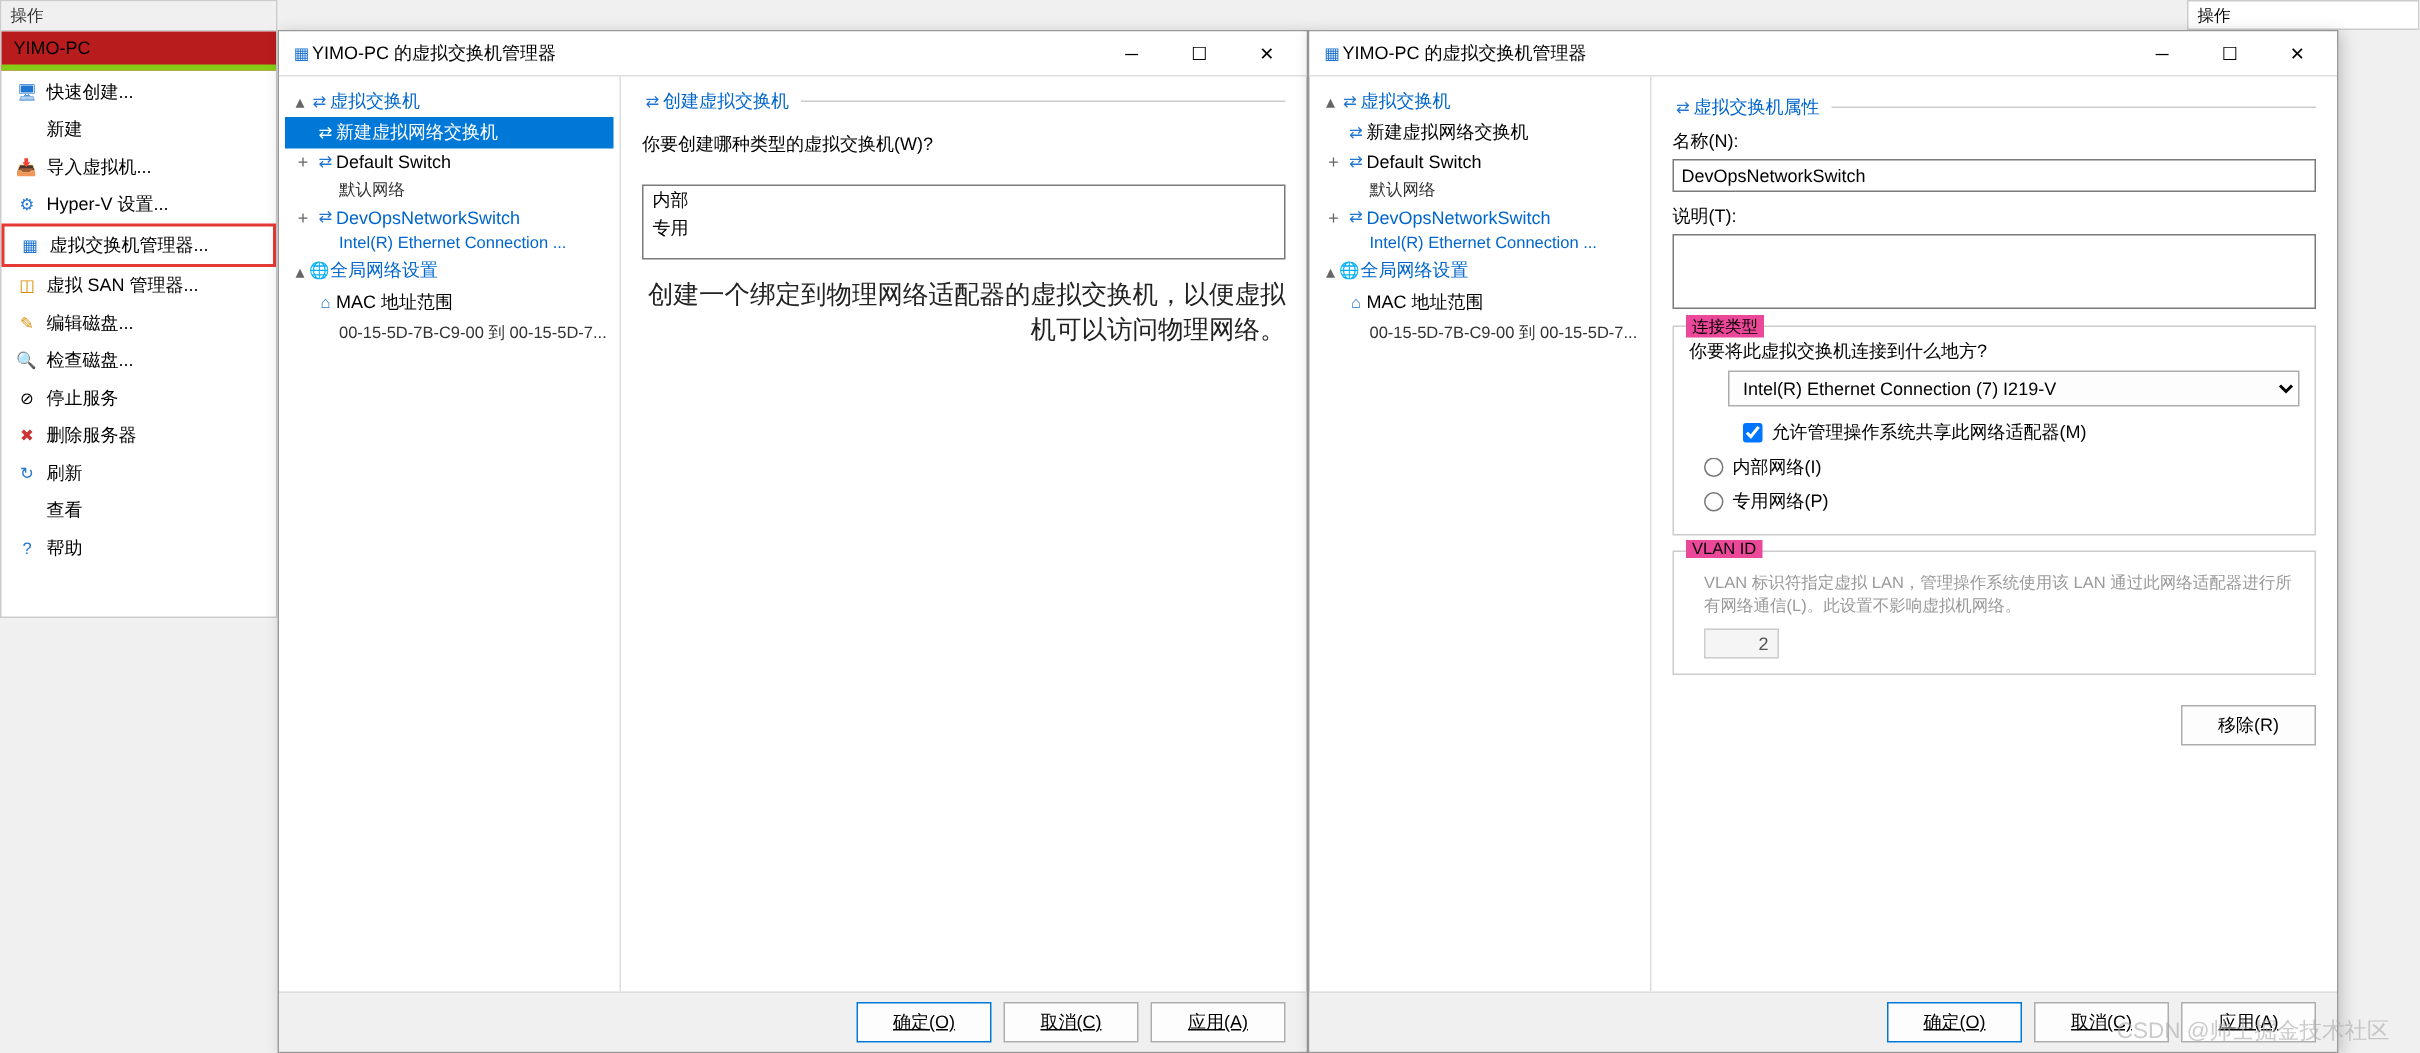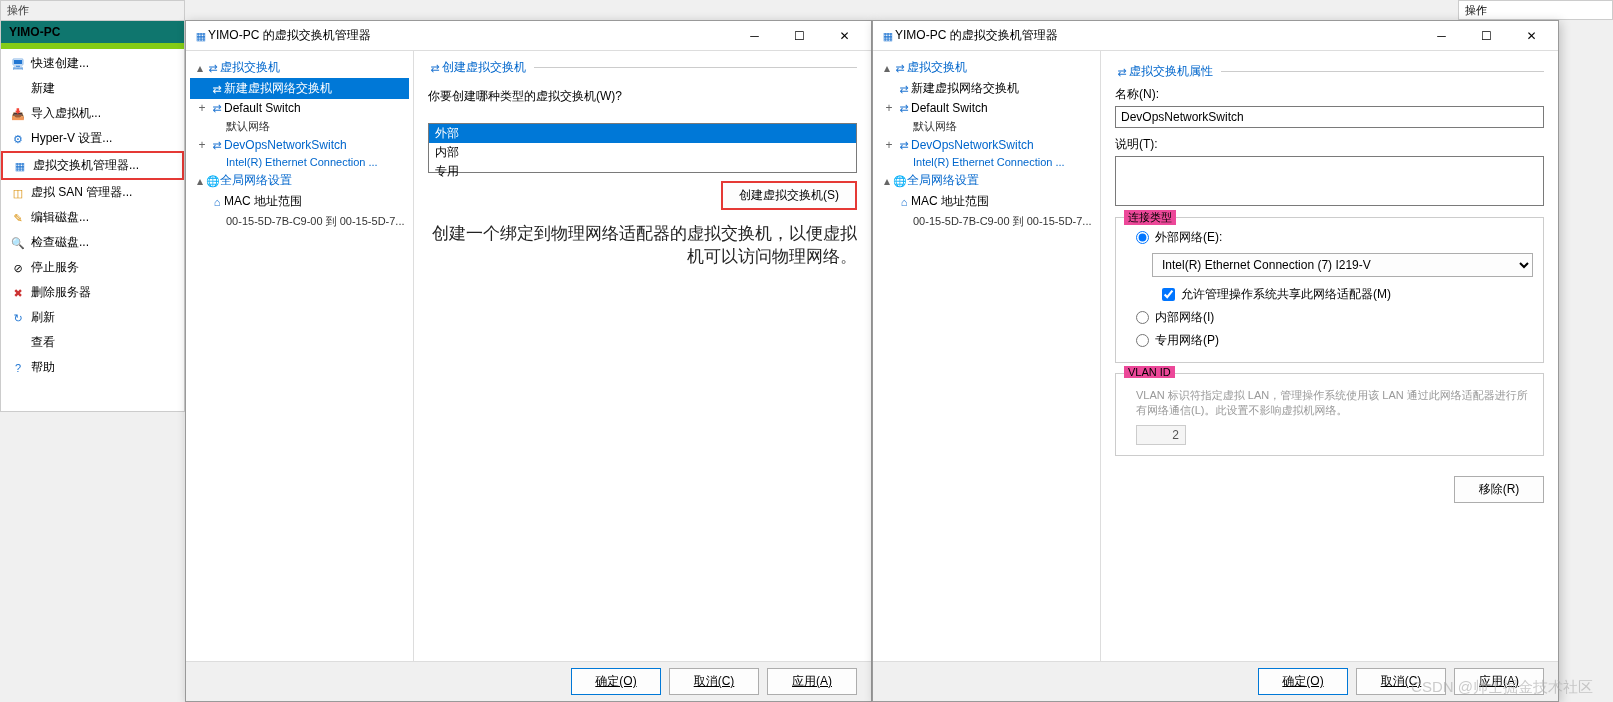--- a/index.html
+++ b/index.html
@@ -1,21 +1,21 @@
 <!DOCTYPE html>
 <html><head>
 <meta charset="utf-8">
 <style>
 * { box-sizing: border-box; margin: 0; padding: 0; font-family: "Microsoft YaHei", "Segoe UI", sans-serif; font-size: 12px; }
 body { background: #f0f0f0; width: 1613px; height: 702px; position: relative; overflow: hidden; }
 
 
 .sidebar-container { position: absolute; left: 0; top: 0; width: 185px; height: 412px; background: #fff; border: 1px solid #ccc; }
 .sidebar-header { background: #f0f0f0; padding: 2px 6px; font-size: 11px; color: #333; border-bottom: 1px solid #ccc; }
-.host-label { padding: 4px 8px; background: #0f766e; border-bottom: 6px solid #84cc16; font-weight: 700; }
+.host-label { padding: 4px 8px; background: #b91c1c; border-bottom: 4px solid #84cc16; font-weight: 400; }
 .sidebar-items { padding: 2px 0; }
 .sidebar-item { display: flex; align-items: center; padding: 4px 10px 4px 30px; cursor: pointer; color: #000; position: relative; }
 .sidebar-item.highlighted { border: 2px solid #e53935; }
 .sidebar-item .icon { position: absolute; left: 10px; width: 14px; height: 14px; display: flex; align-items: center; justify-content: center; }
 
 
 .window { position: absolute; background: #fff; border: 1px solid #999; box-shadow: 2px 2px 10px rgba(0,0,0,0.2); }
 .titlebar { background: #fff; height: 30px; display: flex; align-items: center; padding: 0 4px 0 8px; border-bottom: 1px solid #ddd; }
 .titlebar .title { flex: 1; }
 .win-controls { display: flex; }
@@ -186,26 +186,22 @@
       <div class="tree-subitem">00-15-5D-7B-C9-00 到 00-15-5D-7...</div>
     </div>
     <div class="content-panel">
       <div class="panel-header">
         <span class="ico ico-blue">⇄</span>
         <span>创建虚拟交换机</span>
         <span class="line"></span>
       </div>
       <div class="question">你要创建哪种类型的虚拟交换机(W)?</div>
       <div class="listbox">
-        <div class="listbox-item selected">外部</div>
         <div class="listbox-item">内部</div>
         <div class="listbox-item">专用</div>
-      </div>
-      <div class="btn-row">
-        <button class="btn highlighted">创建虚拟交换机(S)</button>
       </div>
       <div class="description">创建一个绑定到物理网络适配器的虚拟交换机，以便虚拟机可以访问物理网络。</div>
     </div>
   </div>
   <div class="bottom-buttons">
     <button class="btn default">确定(O)</button>
     <button class="btn">取消(C)</button>
     <button class="btn">应用(A)</button>
   </div>
 </div>
@@ -260,24 +256,21 @@
         <span>虚拟交换机属性</span>
         <span class="line"></span>
       </div>
       <div class="form-label">名称(N):</div>
       <input class="text-input" value="DevOpsNetworkSwitch" style="">
       <div class="form-label">说明(T):</div>
       <textarea class="textarea" style=""></textarea>
 
       <div class="group-box">
         <div class="group-title">连接类型</div>
-        <div class="radio-row">
-          <input type="radio" name="conn2" checked="" style="">
-          <span>外部网络(E):</span>
-        </div>
+        <div>你要将此虚拟交换机连接到什么地方?</div>
         <select class="select">
           <option>Intel(R) Ethernet Connection (7) I219-V</option>
         </select>
         <div class="check-row indent-check">
           <input type="checkbox" checked="" style="">
           <span>允许管理操作系统共享此网络适配器(M)</span>
         </div>
         <div class="radio-row">
           <input type="radio" name="conn2" style="">
           <span>内部网络(I)</span>

